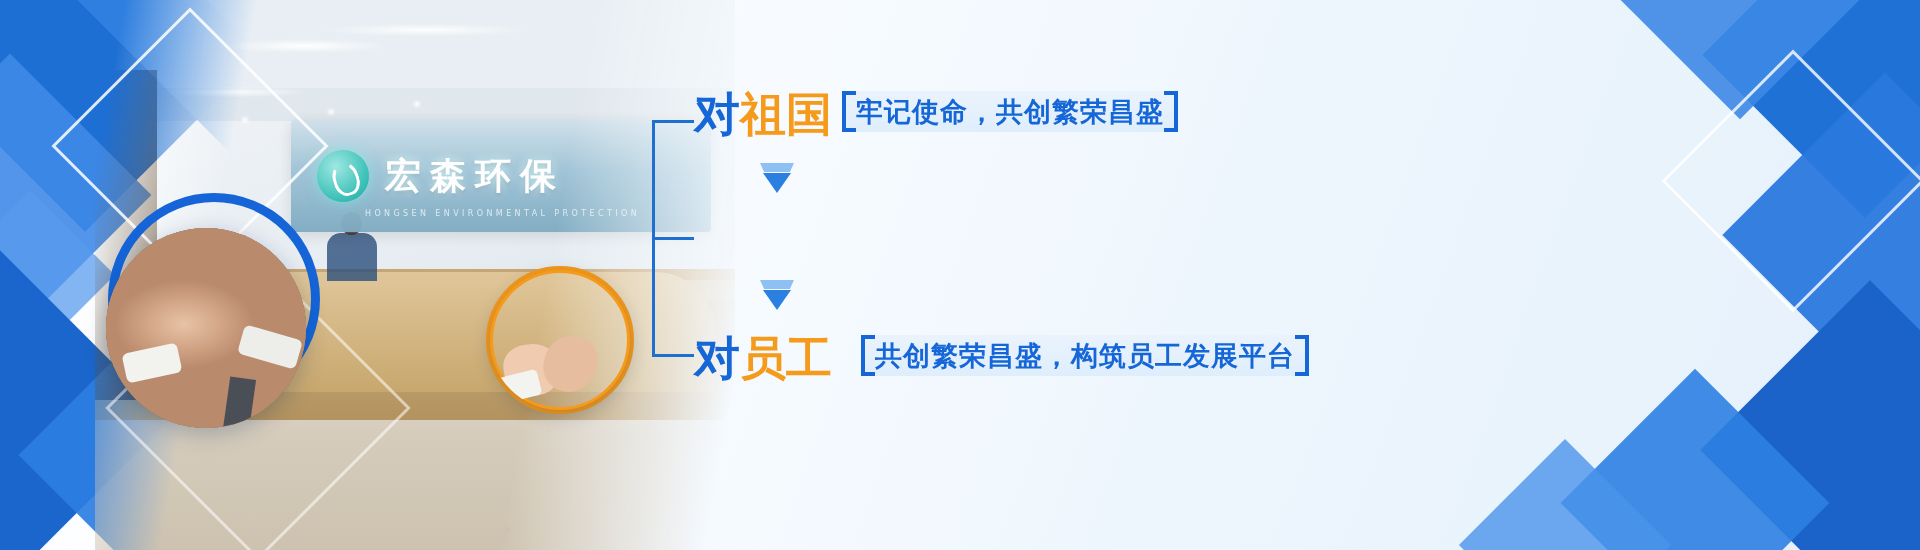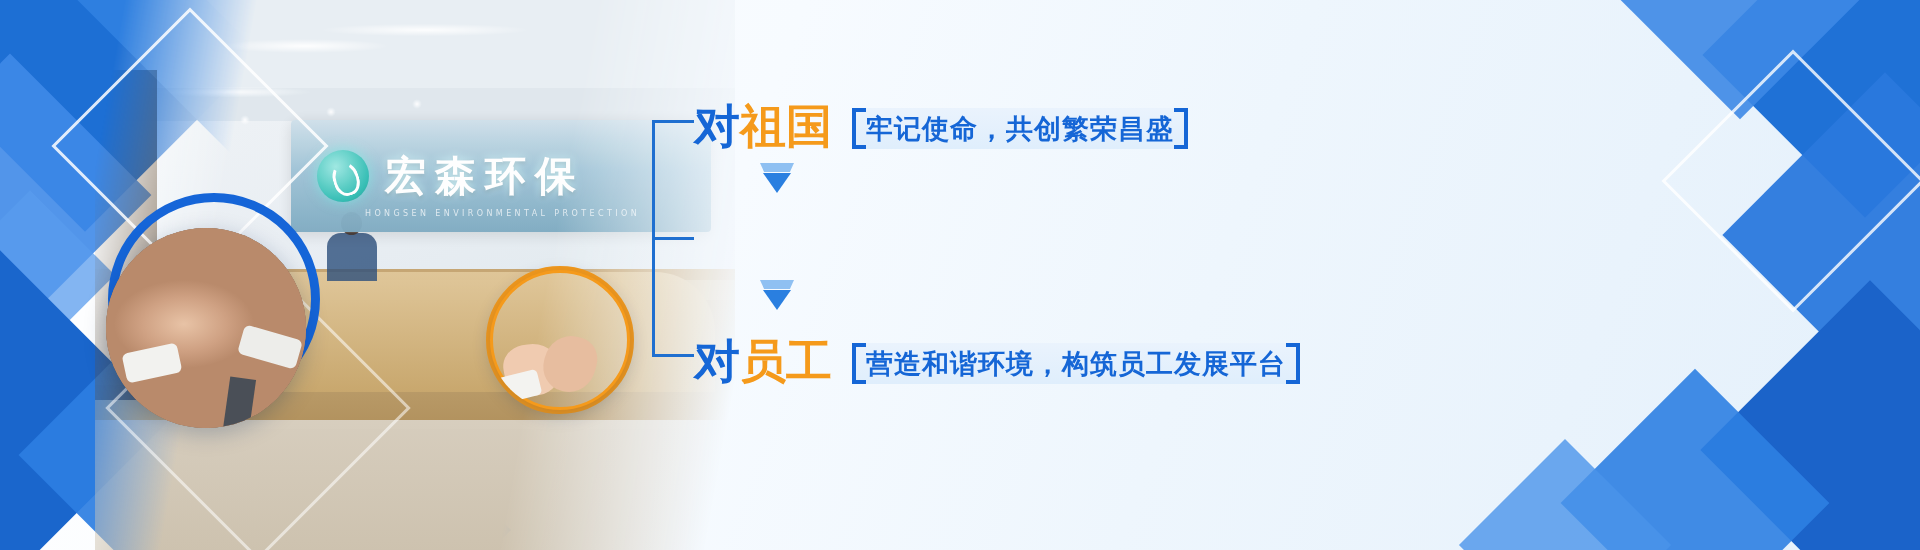--- a/index.html
+++ b/index.html
@@ -68,21 +68,21 @@
     width:52px;height:52px;border-radius:50%;
     background:radial-gradient(circle at 36% 32%,#9de8e2,#30bdb3 70%,#17968d);
     position:relative;flex:0 0 auto;
     box-shadow:0 0 14px rgba(120,240,230,.7);
   }
   .sign-badge::after{
     content:"";position:absolute;left:16px;top:12px;width:20px;height:28px;
     border:3px solid #ffffff;border-radius:50% 50% 45% 45%;border-top-color:transparent;transform:rotate(-18deg);
   }
   .sign-text{
-    color:#ffffff;font-size:41px;letter-spacing:9px;font-weight:600;
+    color:#ffffff;font-size:36px;letter-spacing:9px;font-weight:600;
     text-shadow:0 0 10px rgba(220,255,255,.85),0 2px 4px rgba(0,0,0,.2);
     white-space:nowrap;
   }
   .sign-sub{
     position:absolute;left:74px;bottom:14px;color:rgba(255,255,255,.72);
     font-size:8px;letter-spacing:3.4px;white-space:nowrap;
   }
   
   .desk{position:absolute;left:120px;top:272px;width:500px;height:120px;background:linear-gradient(180deg,#e0c79a,#c9a86e);border-radius:2px 60px 0 0;opacity:.95;}
   .desk2{position:absolute;left:100px;top:300px;width:540px;height:120px;background:linear-gradient(180deg,#cbb083,#b0905c);opacity:.9;}
@@ -139,31 +139,31 @@
   .content{position:absolute;left:650px;top:0;width:900px;height:550px;}
 
   .tree-spine{
     position:absolute;left:2px;top:120px;width:3px;height:234px;background:#1f6fd0;
   }
   .branch{position:absolute;left:2px;width:42px;height:3px;background:#1f6fd0;}
   .b1{top:120px;}
   .b2{top:237px;}
   .b3{top:354px;}
 
-  .row{position:absolute;left:44px;display:flex;align-items:flex-end;height:58px;white-space:nowrap;}
+  .row{position:absolute;left:44px;display:flex;align-items:flex-start;height:58px;white-space:nowrap;}
   .r1{top:91px;}
   .r2{top:208px;}
-  .r3{top:326px;}
+  .r3{top:335px;gap:19px;}
 
   .lead{font-size:46px;font-weight:700;letter-spacing:0px;line-height:1;}
   .lead .dui{color:#1566d6;}
   .lead .key{color:#f59a1b;}
 
   .quote{
-    margin-left:20px;
+    margin-left:10px;
     position:relative;
     padding:7px 14px 7px 14px;
     background:linear-gradient(180deg,#eaf3fd,#dfeefc);
     color:#1566d6;font-size:27px;font-weight:700;letter-spacing:1px;line-height:1;
     box-sizing:border-box;
   }
   .quote::before{
     content:"";position:absolute;left:0;top:0;width:14px;height:100%;
     border-left:4px solid #1566d6;border-top:4px solid #1566d6;border-bottom:4px solid #1566d6;
     box-sizing:border-box;
@@ -258,21 +258,21 @@
 
     <div class="arrow a2">
       <div class="top"></div>
       <div class="bot"></div>
     </div>
 
     <div class="row r3">
       <div class="lead">
         <span class="dui">对</span><span class="key">员工</span>
       </div>
-      <div class="quote">营造和谐环境，构筑员工发展平台</div>
+      <div class="quote">共创繁荣昌盛，构筑员工发展平台</div>
     </div>
   </div>
 
   <div class="deco s1"></div>
   <div class="deco s2"></div>
   <div class="deco s3"></div>
   <div class="deco s4"></div>
   <div class="deco s5"></div>
   <div class="deco s6"></div>
 

